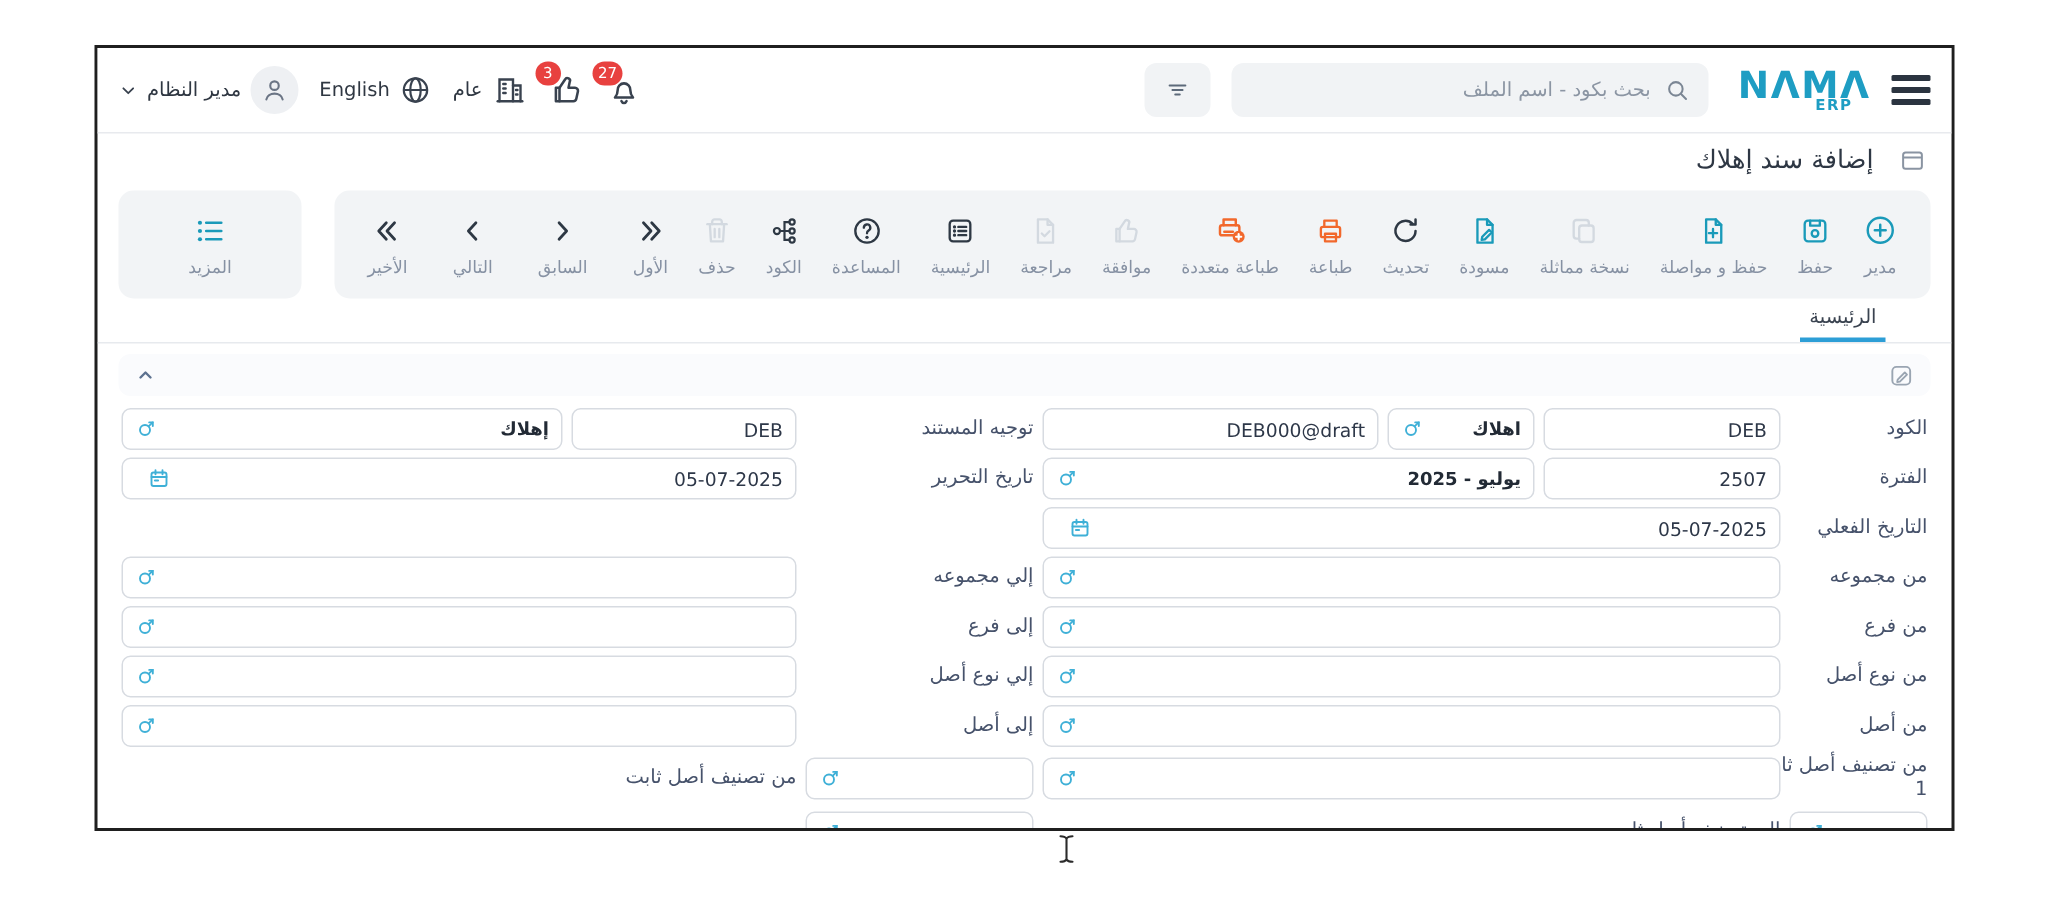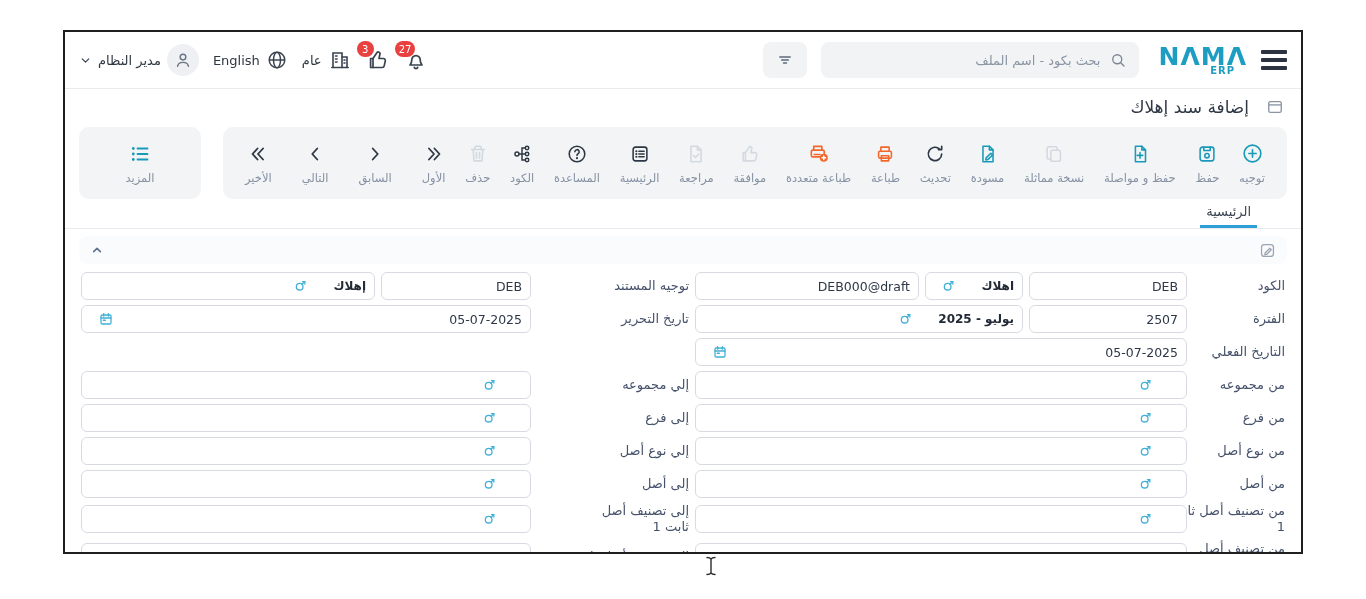--- a/index.html
+++ b/index.html
@@ -45,21 +45,21 @@
   
   .secbar { margin:7px 14px 6px; height:28px; background:#fafbfd; border-radius:8px; display:flex; align-items:center; justify-content:space-between; padding:0 10px; }
   .secbar .i { color:#9aa5b2; cursor:pointer; display:flex; }
   .secbar .chv { color:#5d7290; cursor:pointer; display:flex; }
 
   
   .form { padding:2px 16px 0; display:grid; grid-template-columns:92px 492px 152px 1fr; column-gap:6px; row-gap:5px; align-items:center; }
   .flabel { font-size:13px; color:#46526b; line-height:1.25; padding-left:4px; }
   .flabel.narrow { width:118px; }
   .inp { height:28px; border:1px solid #d7dbe1; border-radius:6px; background:#fff; display:flex; align-items:center; padding:0 8px; font-size:12.5px; color:#2d3748; }
-  .inp.lookup { justify-content:flex-start; gap:24px; }
+  .inp.lookup { justify-content:space-between; gap:24px; }
   .inp.lookup .val { font-weight:bold; color:#222a35; font-size:12px; }
   .inp.datebox { justify-content:space-between;padding-left:16px; }
   .composite { display:flex; gap:6px; align-items:center; }
   .w158 { width:158px; } .w150 { width:150px; } .w123 { width:98px; } .grow { flex:1; }
   .lkico { color:#3fb0d7; display:flex; flex:0 0 auto; }
   .calico { color:#3fb0d7; display:flex; flex:0 0 auto; }
   .empty-cell { }
 
   svg { display:block; }
 
@@ -175,21 +175,21 @@
   <div class="toolwrap">
     <div class="toolmain">
 
       <div class="titem">
         <span class="ic c-teal">
             <svg width="23" height="23" viewBox="0 0 24 24" fill="none" stroke="currentColor" stroke-width="1.7" stroke-linecap="round">
               <circle cx="12" cy="12" r="8.7"></circle>
               <path d="M12 8.2v7.6M8.2 12h7.6"></path>
             </svg>
           </span>
-        <span class="tl">توجيه</span>
+        <span class="tl">مدير</span>
       </div>
 
       <div class="titem">
         <span class="ic c-teal">
             <svg width="22" height="22" viewBox="0 0 24 24" fill="none" stroke="currentColor" stroke-width="1.7" stroke-linecap="round" stroke-linejoin="round">
               <rect x="4.5" y="4.5" width="15" height="15" rx="2.5"></rect>
               <path d="M8.5 4.5v3.6h7V4.5"></path>
               <circle cx="12" cy="13.8" r="2.4"></circle>
             </svg>
           </span>
@@ -568,21 +568,20 @@
     <div class="inp lookup">
       <span class="val"></span>
       <span class="lkico">
           <svg width="16" height="16" viewBox="0 0 24 24" fill="none" stroke="currentColor" stroke-width="1.9" stroke-linecap="round">
             <circle cx="10" cy="13" r="5"></circle>
             <path d="M13.6 9.4l4-4"></path>
             <path d="M17.8 9V5.4h-3.6"></path>
           </svg>
         </span>
     </div>
-    <div class="flabel narrow">إلى تصنيف أصل ثابت 1</div>
     <div class="inp lookup">
       <span class="val"></span>
       <span class="lkico">
           <svg width="16" height="16" viewBox="0 0 24 24" fill="none" stroke="currentColor" stroke-width="1.9" stroke-linecap="round">
             <circle cx="10" cy="13" r="5"></circle>
             <path d="M13.6 9.4l4-4"></path>
             <path d="M17.8 9V5.4h-3.6"></path>
           </svg>
         </span>
     </div>

